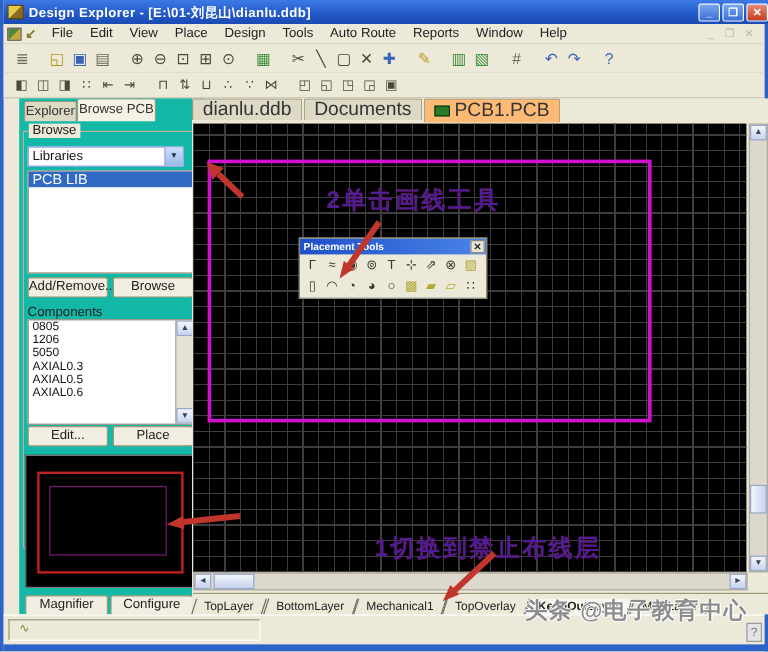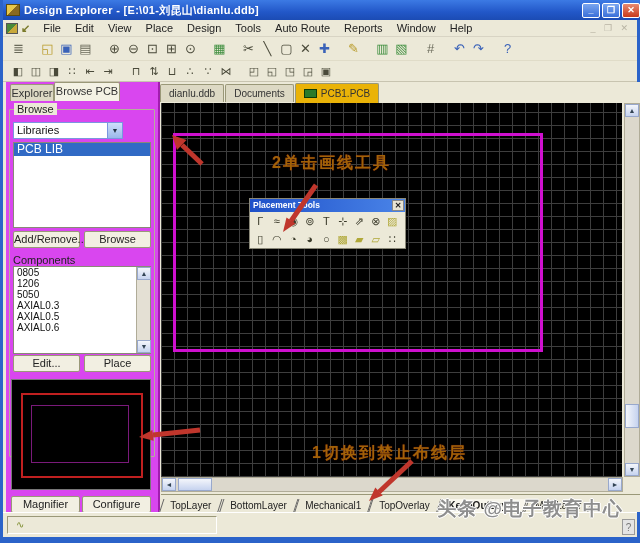--- a/index.html
+++ b/index.html
@@ -21,52 +21,52 @@
   .mdi-ctrls{margin-left:auto;color:#b8b4a4;font-size:9px;letter-spacing:3px;padding-right:6px}
   
   .toolbar{position:absolute;left:0;width:634px;background:#ece9d8;display:flex;align-items:center;padding-left:6px}
   .tb1{top:37px;height:24px;border-bottom:1px solid #e0dcc8}
   .tb2{top:61px;height:21px;border-bottom:1px solid #c8c4b0}
   .ticon{width:19px;height:18px;font-size:13px;line-height:18px;text-align:center;color:#4a4a3a;flex:none}
   .tb2 .ticon{font-size:11px;width:18px}
   .gap{margin-left:10px}
   .c-yel{color:#b89a28}.c-blu{color:#3a62b8}.c-grn{color:#3f8f3f}.c-gry{color:#6a6a5a}
   
-  .leftpanel{position:absolute;left:3px;top:82px;width:154px;height:430px;background:#d946ef;border-right:2px solid #a21caf}
+  .leftpanel{position:absolute;left:13px;top:82px;width:154px;height:430px;background:#14b8a6;border-right:2px solid #a21caf}
   .ptab{position:absolute;top:2px;height:17px;font-size:11px;text-align:center;line-height:16px;border:1px solid #9a9878;border-bottom:none;border-radius:2px 2px 0 0;background:#ddd9c4;color:#333}
   .ptab.active{background:#f4f2e4;font-weight:normal;height:19px;top:0;z-index:2}
   .groupbox{position:absolute;left:3px;top:27px;width:146px;height:348px;border:1px solid #b4b09a;border-radius:1px}
   .grouplabel{position:absolute;left:8px;top:21px;background:#ece9d8;padding:0 3px;font-size:11px;color:#222;z-index:2}
-  .dropdown{position:absolute;left:7px;top:40px;width:110px;height:17px;background:#fff;border:1px solid #7a96df;font-size:11px;line-height:15px;padding-left:3px;color:#111}
+  .dropdown{position:absolute;left:7px;top:40px;width:130px;height:17px;background:#fff;border:1px solid #7a96df;font-size:11px;line-height:15px;padding-left:3px;color:#111}
   .dropbtn{position:absolute;right:0;top:0;width:15px;height:15px;background:linear-gradient(180deg,#cfe0fa,#9ab8ea);border-left:1px solid #7a96df;font-size:7px;text-align:center;line-height:15px;color:#234}
   .liblist{position:absolute;left:7px;top:60px;width:138px;height:86px;background:#fff;border:1px solid #8a8878;font-size:12px}
   .librow{height:13px;line-height:13px;padding-left:3px;background:#316ac5;color:#fff}
   .pbtn{position:absolute;height:17px;background:#f2efe2;border:1px solid #9a9878;border-radius:2px;font-size:11px;text-align:center;line-height:15px;color:#222}
   .complabel{position:absolute;left:7px;top:172px;font-size:11px;color:#222}
   .complist{position:absolute;left:7px;top:184px;width:138px;height:88px;background:#fff;border:1px solid #8a8878;font-size:10px}
   .comprow{height:11px;line-height:11px;padding-left:3px;color:#111}
   .comprow.sel{background:#316ac5;color:#fff}
   .cscroll{position:absolute;right:0;top:0;width:14px;height:86px;background:#e4e0d4;border-left:1px solid #b0ac98}
   .sbtn{width:14px;height:13px;background:linear-gradient(180deg,#f4f6fb,#c6d3ef);border:1px solid #98a8cc;font-size:7px;text-align:center;line-height:12px;color:#345}
   .cscroll .dn{position:absolute;bottom:0}
   
   .preview{position:absolute;left:5px;top:297px;width:140px;height:111px;background:#000;border:1px solid #777}
   .prevred{position:absolute;left:9px;top:13px;width:122px;height:85px;border:2px solid #c02020}
   .prevmag{position:absolute;left:19px;top:25px;width:98px;height:58px;border:1px solid #7a1a7a}
   
   .editor{position:absolute;left:157px;top:82px;width:480px;height:430px;background:#ece9d8}
-  .doctabs{position:absolute;left:0;top:0;width:480px;height:21px;display:flex;align-items:center;font-size:10px}
+  .doctabs{position:absolute;left:0;top:0;width:480px;height:21px;display:flex;align-items:flex-start;font-size:16px}
   .dtab{height:18px;line-height:17px;padding:0 8px;border:1px solid #9a9878;border-bottom:none;border-radius:2px 2px 0 0;background:#ddd9c4;margin-right:1px;color:#333;display:flex;align-items:center;gap:4px}
-  .dtab.active{background:#eab308;height:20px}
+  .dtab.active{background:#fdba74;height:20px}
   .pcbicon{width:13px;height:9px;background:#2a7a2a;border:1px solid #0a3a0a;display:inline-block}
   .canvas{position:absolute;left:1px;top:21px;width:461px;height:374px;background:
       repeating-linear-gradient(90deg,#3e3e3e 0 1px,transparent 1px 13px),
       repeating-linear-gradient(0deg,#3e3e3e 0 1px,transparent 1px 13px),#000}
   .keepout{position:absolute;left:12px;top:30px;width:370px;height:219px;border:3px solid #cf10cf}
-  .anno{position:absolute;color:#a16207;font-weight:bold;font-size:16px;letter-spacing:2px;white-space:nowrap;font-family:"Liberation Sans",sans-serif;text-shadow:0 0 1px #701510}
+  .anno{position:absolute;color:#4c1d95;font-weight:bold;font-size:20px;letter-spacing:2px;white-space:nowrap;font-family:"Liberation Sans",sans-serif;text-shadow:0 0 1px #701510}
   
   .ptools{position:absolute;left:88px;top:95px;width:157px;height:51px;background:#ece9d8;border:1px solid #8a8878;box-shadow:1px 1px 2px rgba(0,0,0,.6);z-index:5}
   .ptools .dtitle{height:13px;background:linear-gradient(90deg,#1e50c8,#4a84e8);color:#fff;font-size:8.5px;font-weight:bold;line-height:13px;padding-left:3px;display:flex}
   .dclose{margin-left:auto;width:12px;height:11px;background:#e8e4d4;border:1px solid #888;color:#222;font-size:8px;line-height:9px;text-align:center;margin-top:1px;margin-right:1px}
   .drow{display:flex;padding:1px 2px}
   .dicon{width:16.5px;height:16px;font-size:11px;line-height:16px;text-align:center;color:#3a3a2a}
   .dicon.fill{color:#b0a838}
   
   .vscroll{position:absolute;right:0;top:21px;width:16px;height:374px;background:#dcd8cc;border:1px solid #b0ac98}
   .vthumb{position:absolute;left:0;top:300px;width:14px;height:24px;background:linear-gradient(90deg,#f4f6fb,#c6d3ef);border:1px solid #98a8cc}

